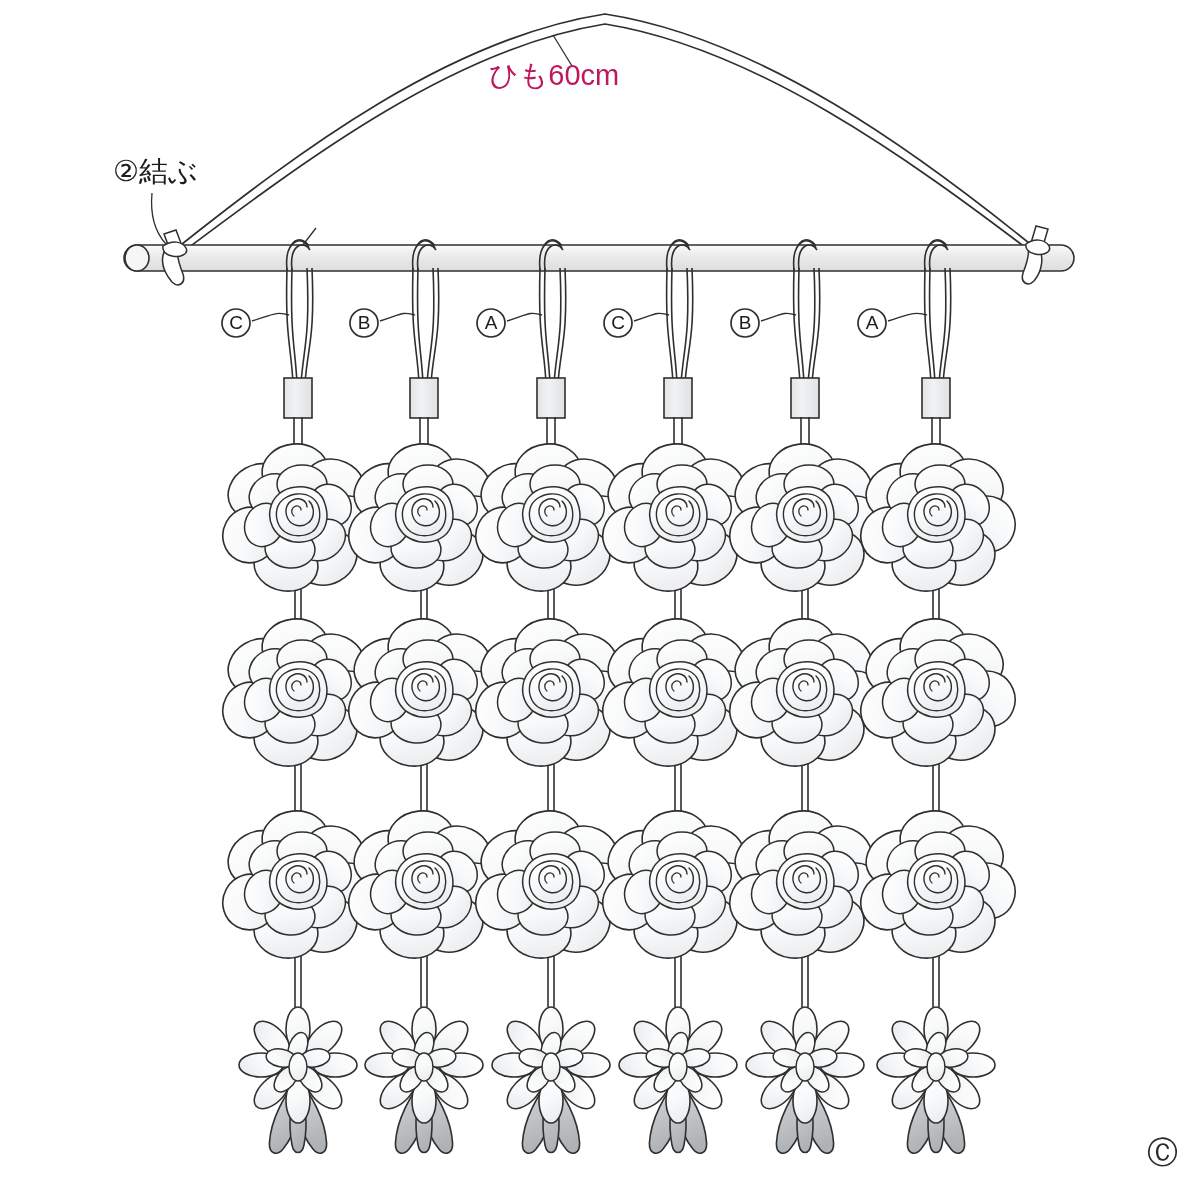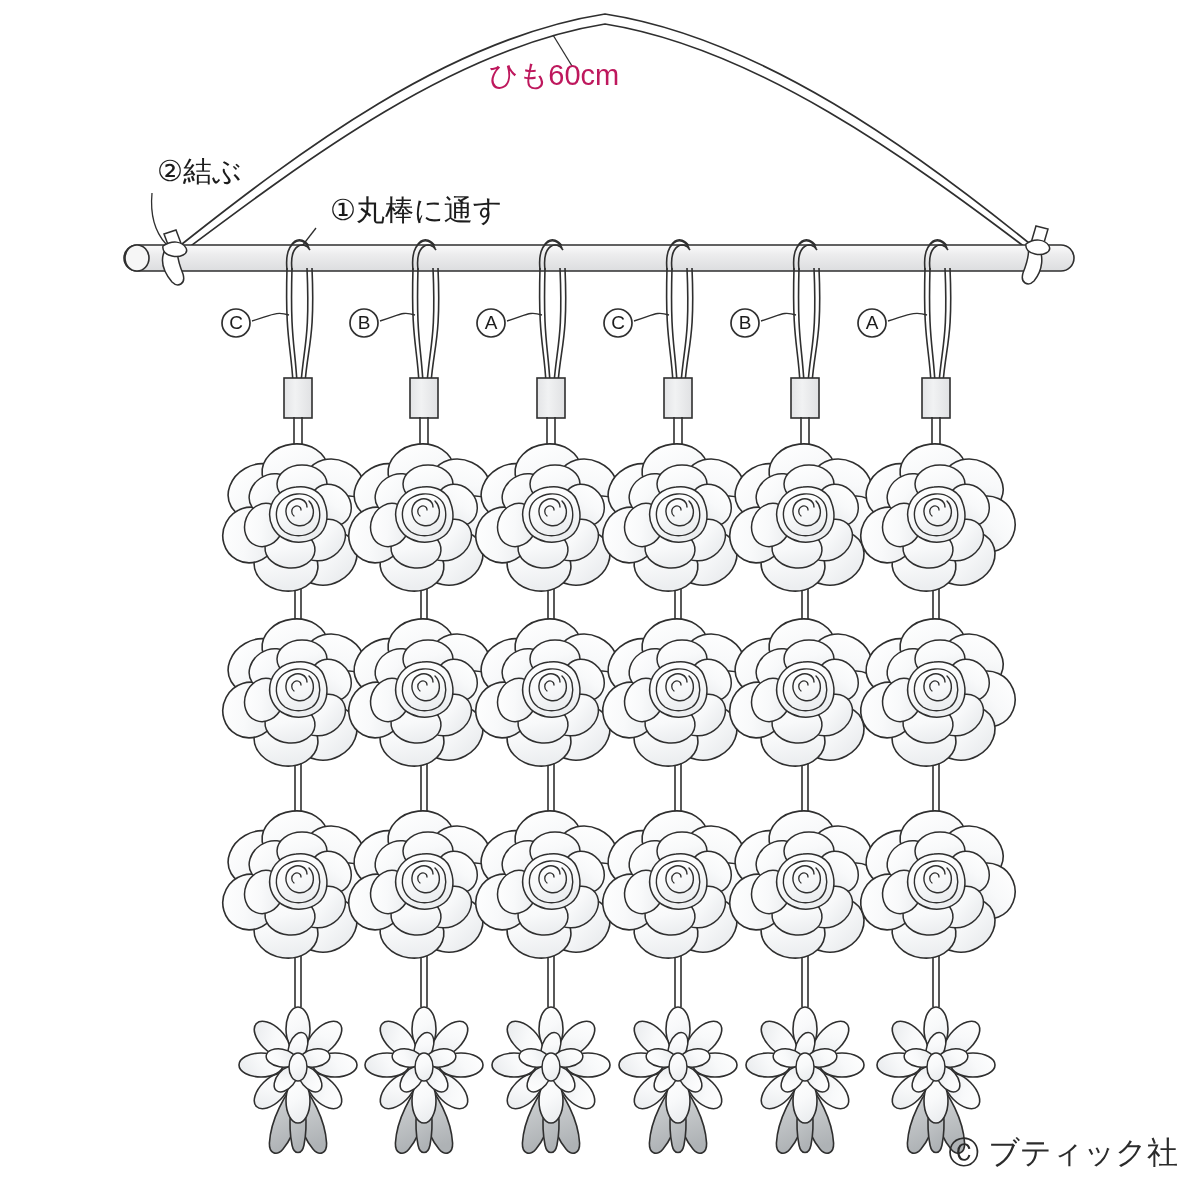--- a/index.html
+++ b/index.html
@@ -316,23 +316,21 @@
           <circle cx="872" cy="323" r="14" fill="#fff" stroke="#2f2f2f" stroke-width="1.7"></circle>
           <text x="872" y="329" text-anchor="middle" font-size="19" font-family="&quot;Liberation Sans&quot;,&quot;DejaVu Sans&quot;,sans-serif" fill="#1c1c1c">A</text>
           <path d="M 888 321 C 908 315 914 311 927 315" fill="none" stroke="#2f2f2f" stroke-width="1.4"></path>
         </g>
       </g>
 
 </svg>
 
 <div style="position:absolute;left:489px;top:56px;font-size:29px;color:#be185d;" class="lbl">ひも60cm</div>
 
-<div style="position:absolute;left:330px;top:191px;font-size:29px;color:#1c1c1c;" class="lbl">①丸棒に通す</div>
-
-<div style="position:absolute;left:113px;top:152px;font-size:29px;color:#1c1c1c;margin-left:44px;" class="lbl">②結ぶ</div>
+
+<div style="position:absolute;left:113px;top:152px;font-size:29px;color:#1c1c1c;" class="lbl">②結ぶ</div>
 
 <div style="position:absolute;right:22px;bottom:26px;font-size:31px;color:#2b2b2b;
             display:flex;align-items:center;gap:9px;">
   <span>Ⓒ</span>
-  <span>ブティック社</span>
 </div>
 
 </div>
 
 </body></html>

